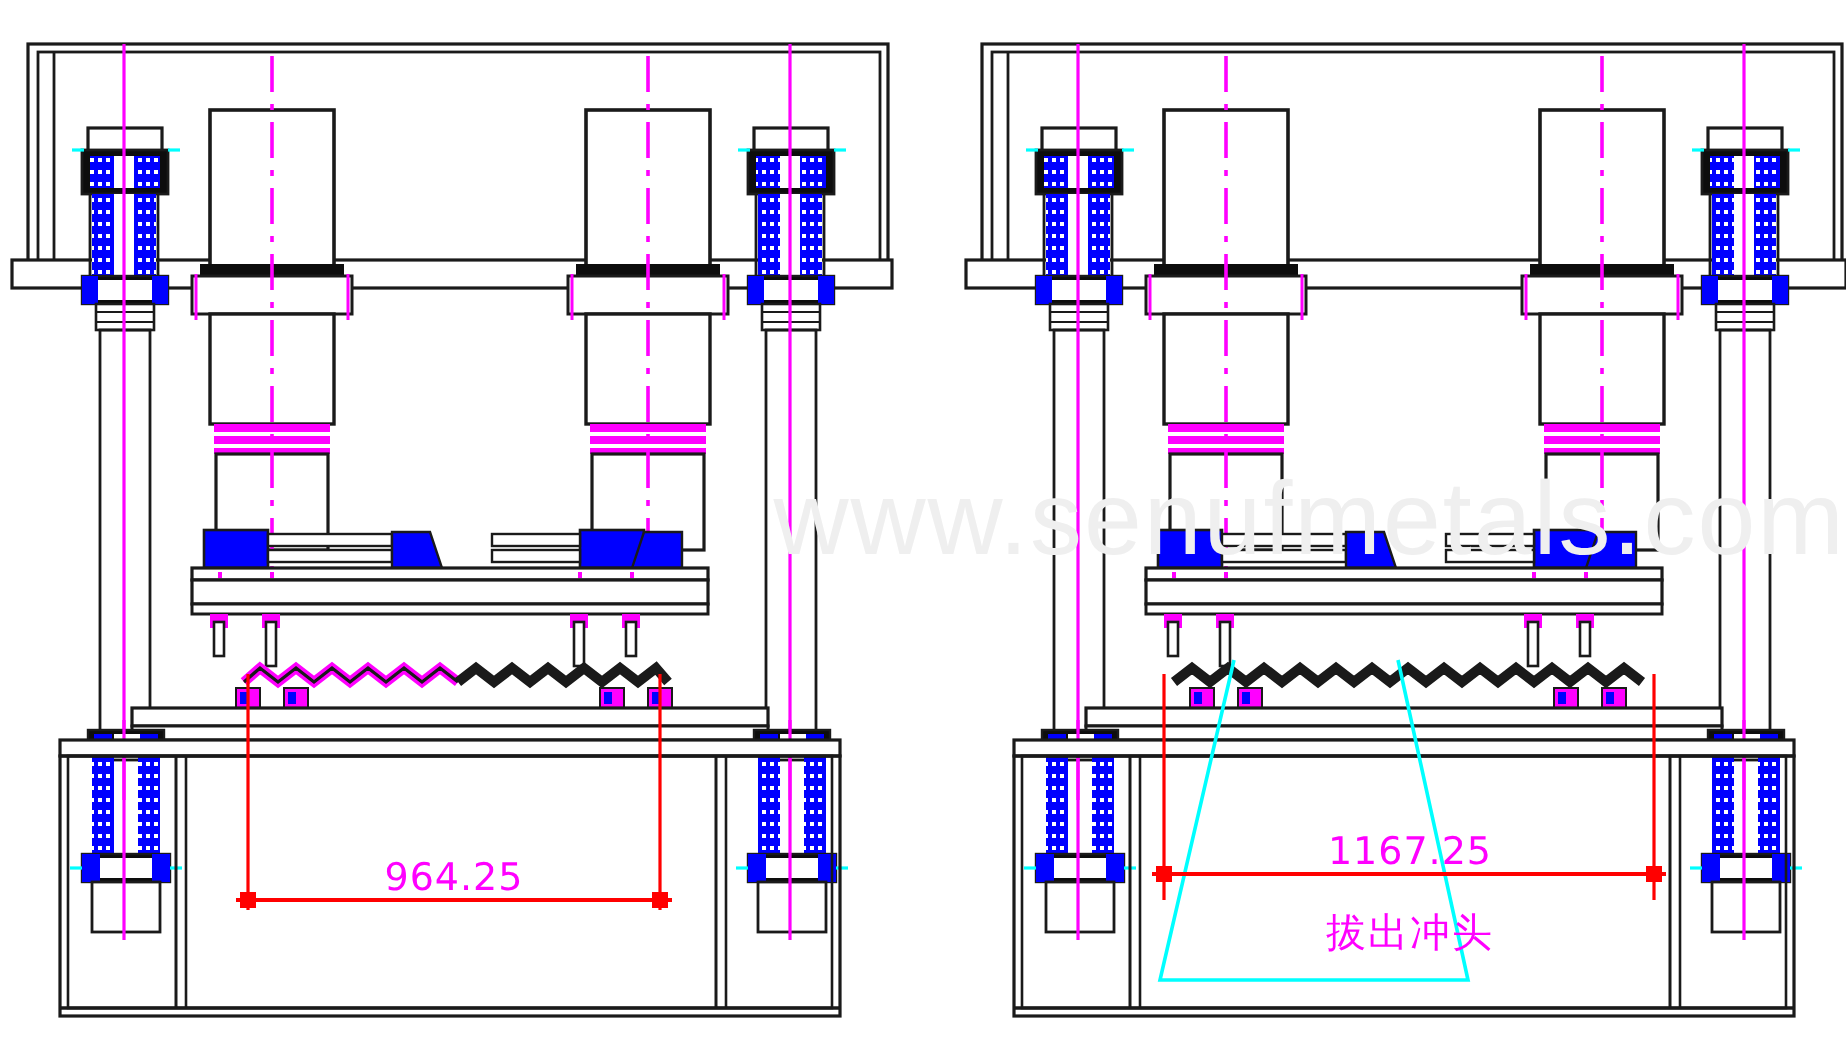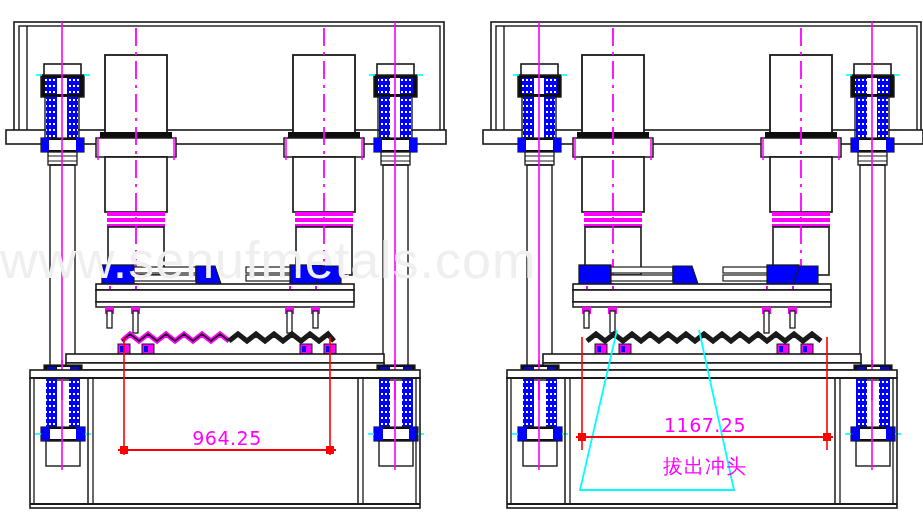--- a/index.html
+++ b/index.html
@@ -24,21 +24,21 @@
     display: block;
   }
   .wm-layer {
     position: absolute;
     left: 0;
     top: 0;
     width: 923px;
     height: 519px;
     display: flex;
     align-items: center;
-    justify-content: flex-start;
+    justify-content: flex-end;
     pointer-events: none;
   }
   .wm-text {
     font-family: "Liberation Sans", sans-serif;
     font-size: 52px;
     letter-spacing: 1px;
     color: #efefef;
     white-space: nowrap;
     user-select: none;
   }

